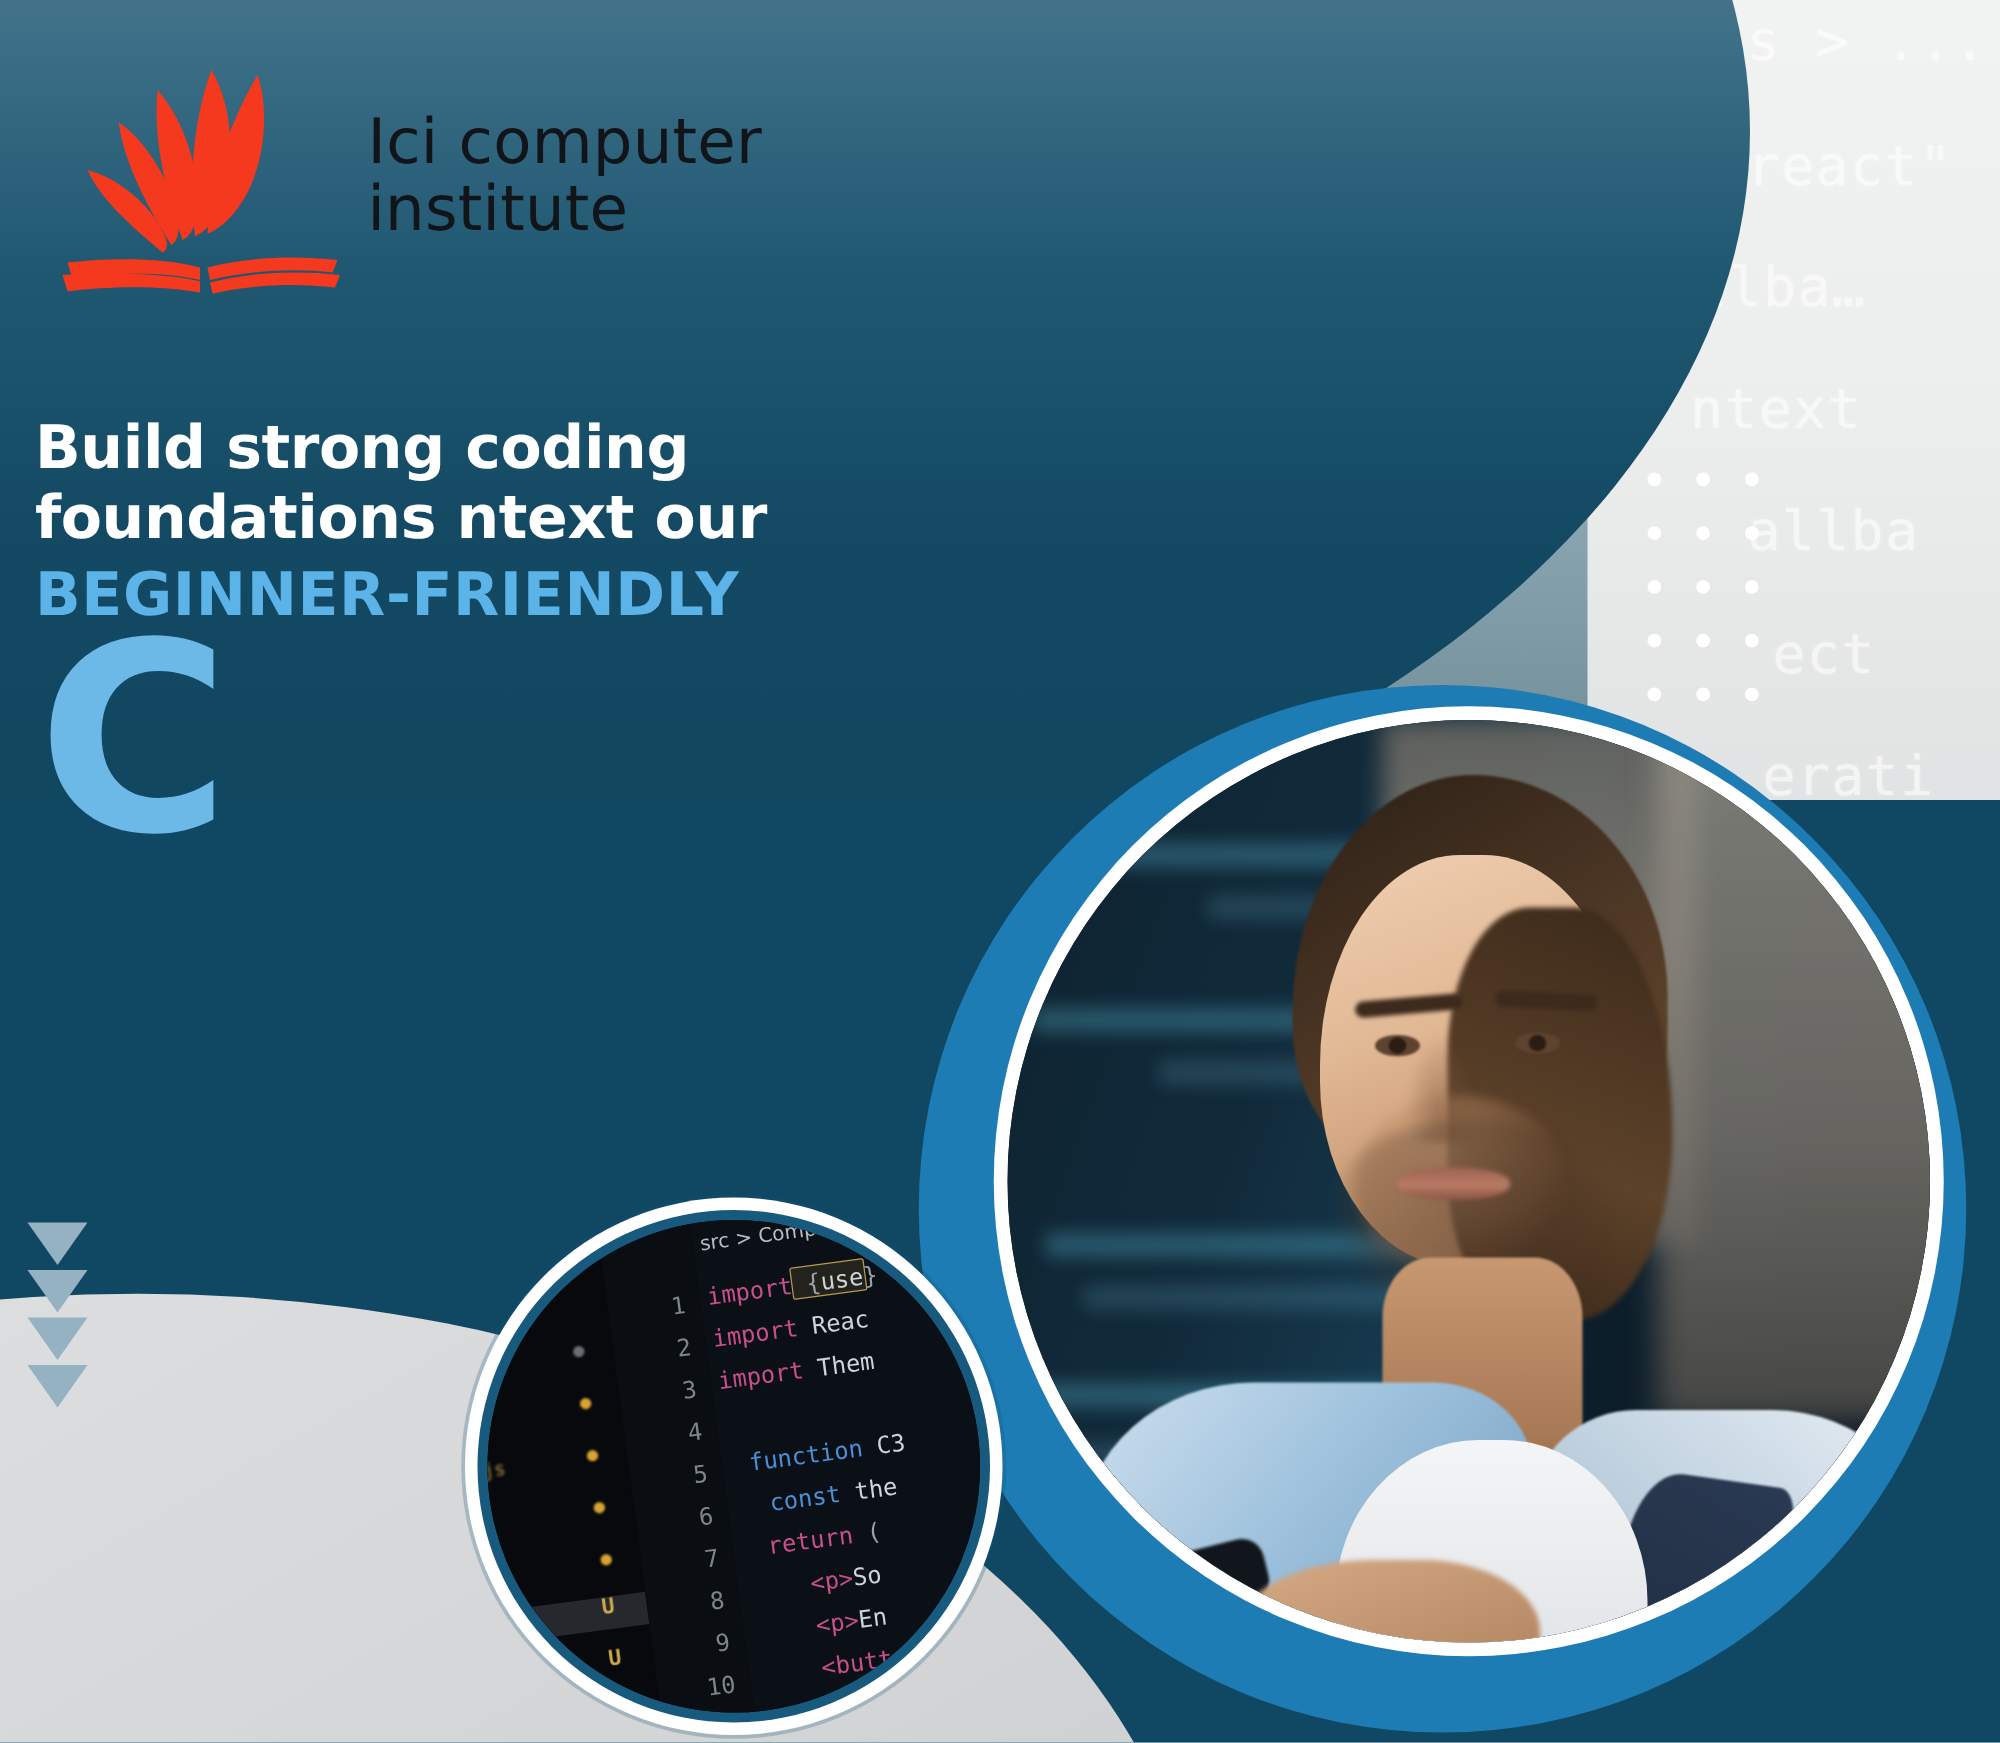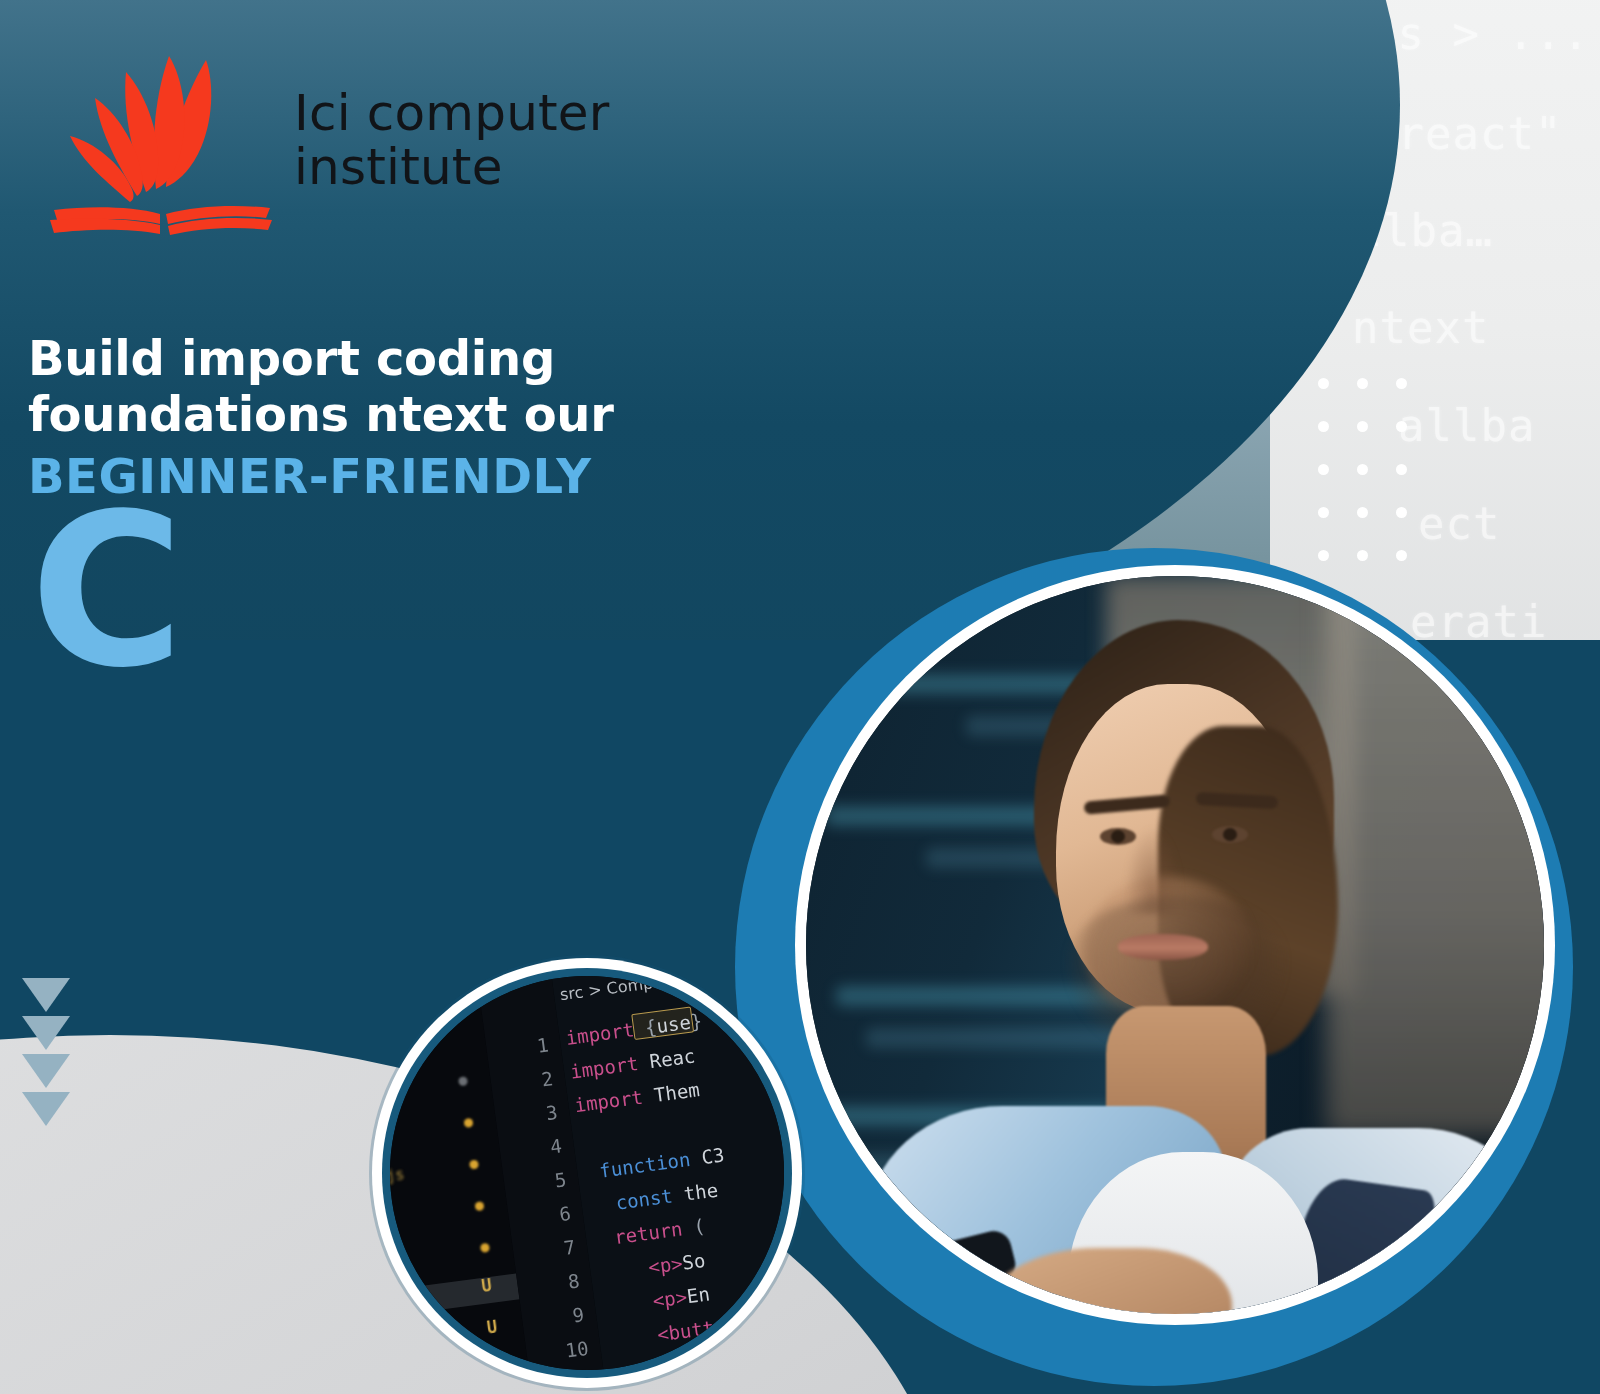--- a/index.html
+++ b/index.html
@@ -568,21 +568,21 @@
         <path d="M130 184 C160 176 198 174 234 178 L230 188 C198 184 162 186 132 193 Z"></path>
       </g>
     </svg>
     <div class="logo-text">
       <div>Ici computer</div>
       <div>institute</div>
     </div>
   </div>
 
   <div class="headline">
-    <div class="hl-1">Build import coding</div>
+    <div class="hl-1">Build strong coding</div>
     <div class="hl-1">foundations ntext our</div>
     <div class="hl-2">BEGINNER-FRIENDLY</div>
   </div>
 
   <div class="bigtitle">
     <div class="big-c">C</div>
   </div>
 
 </div>
 

